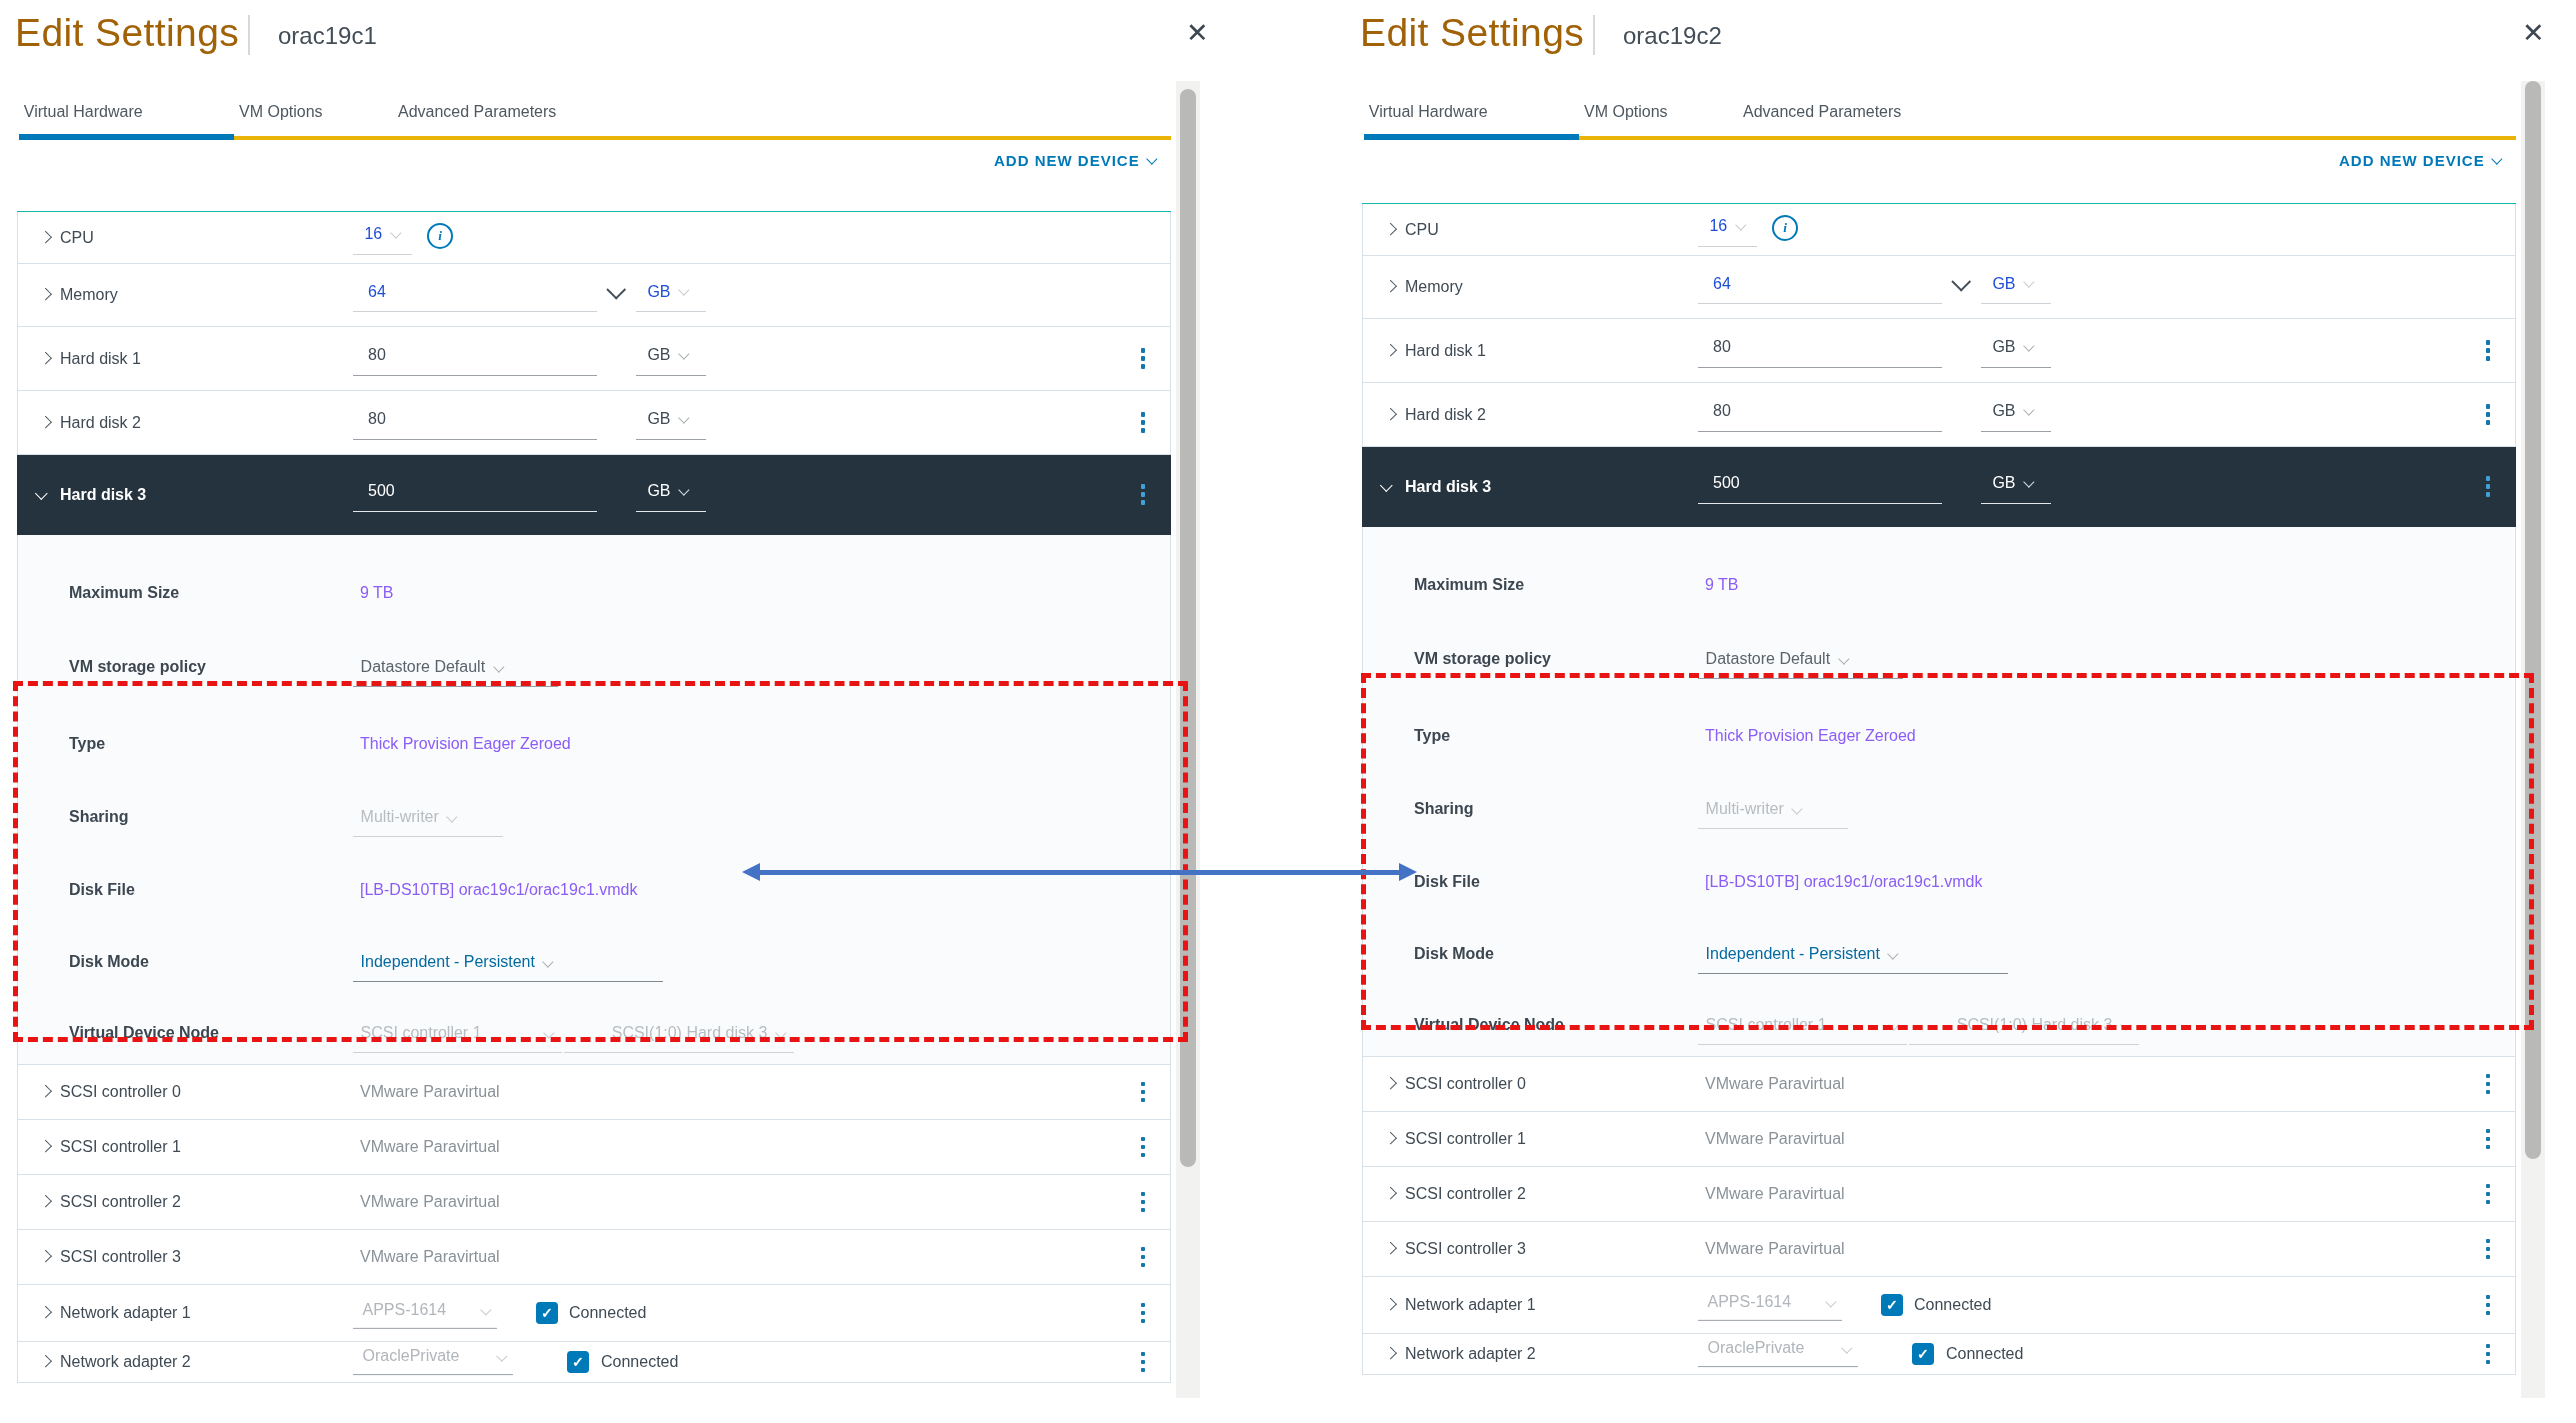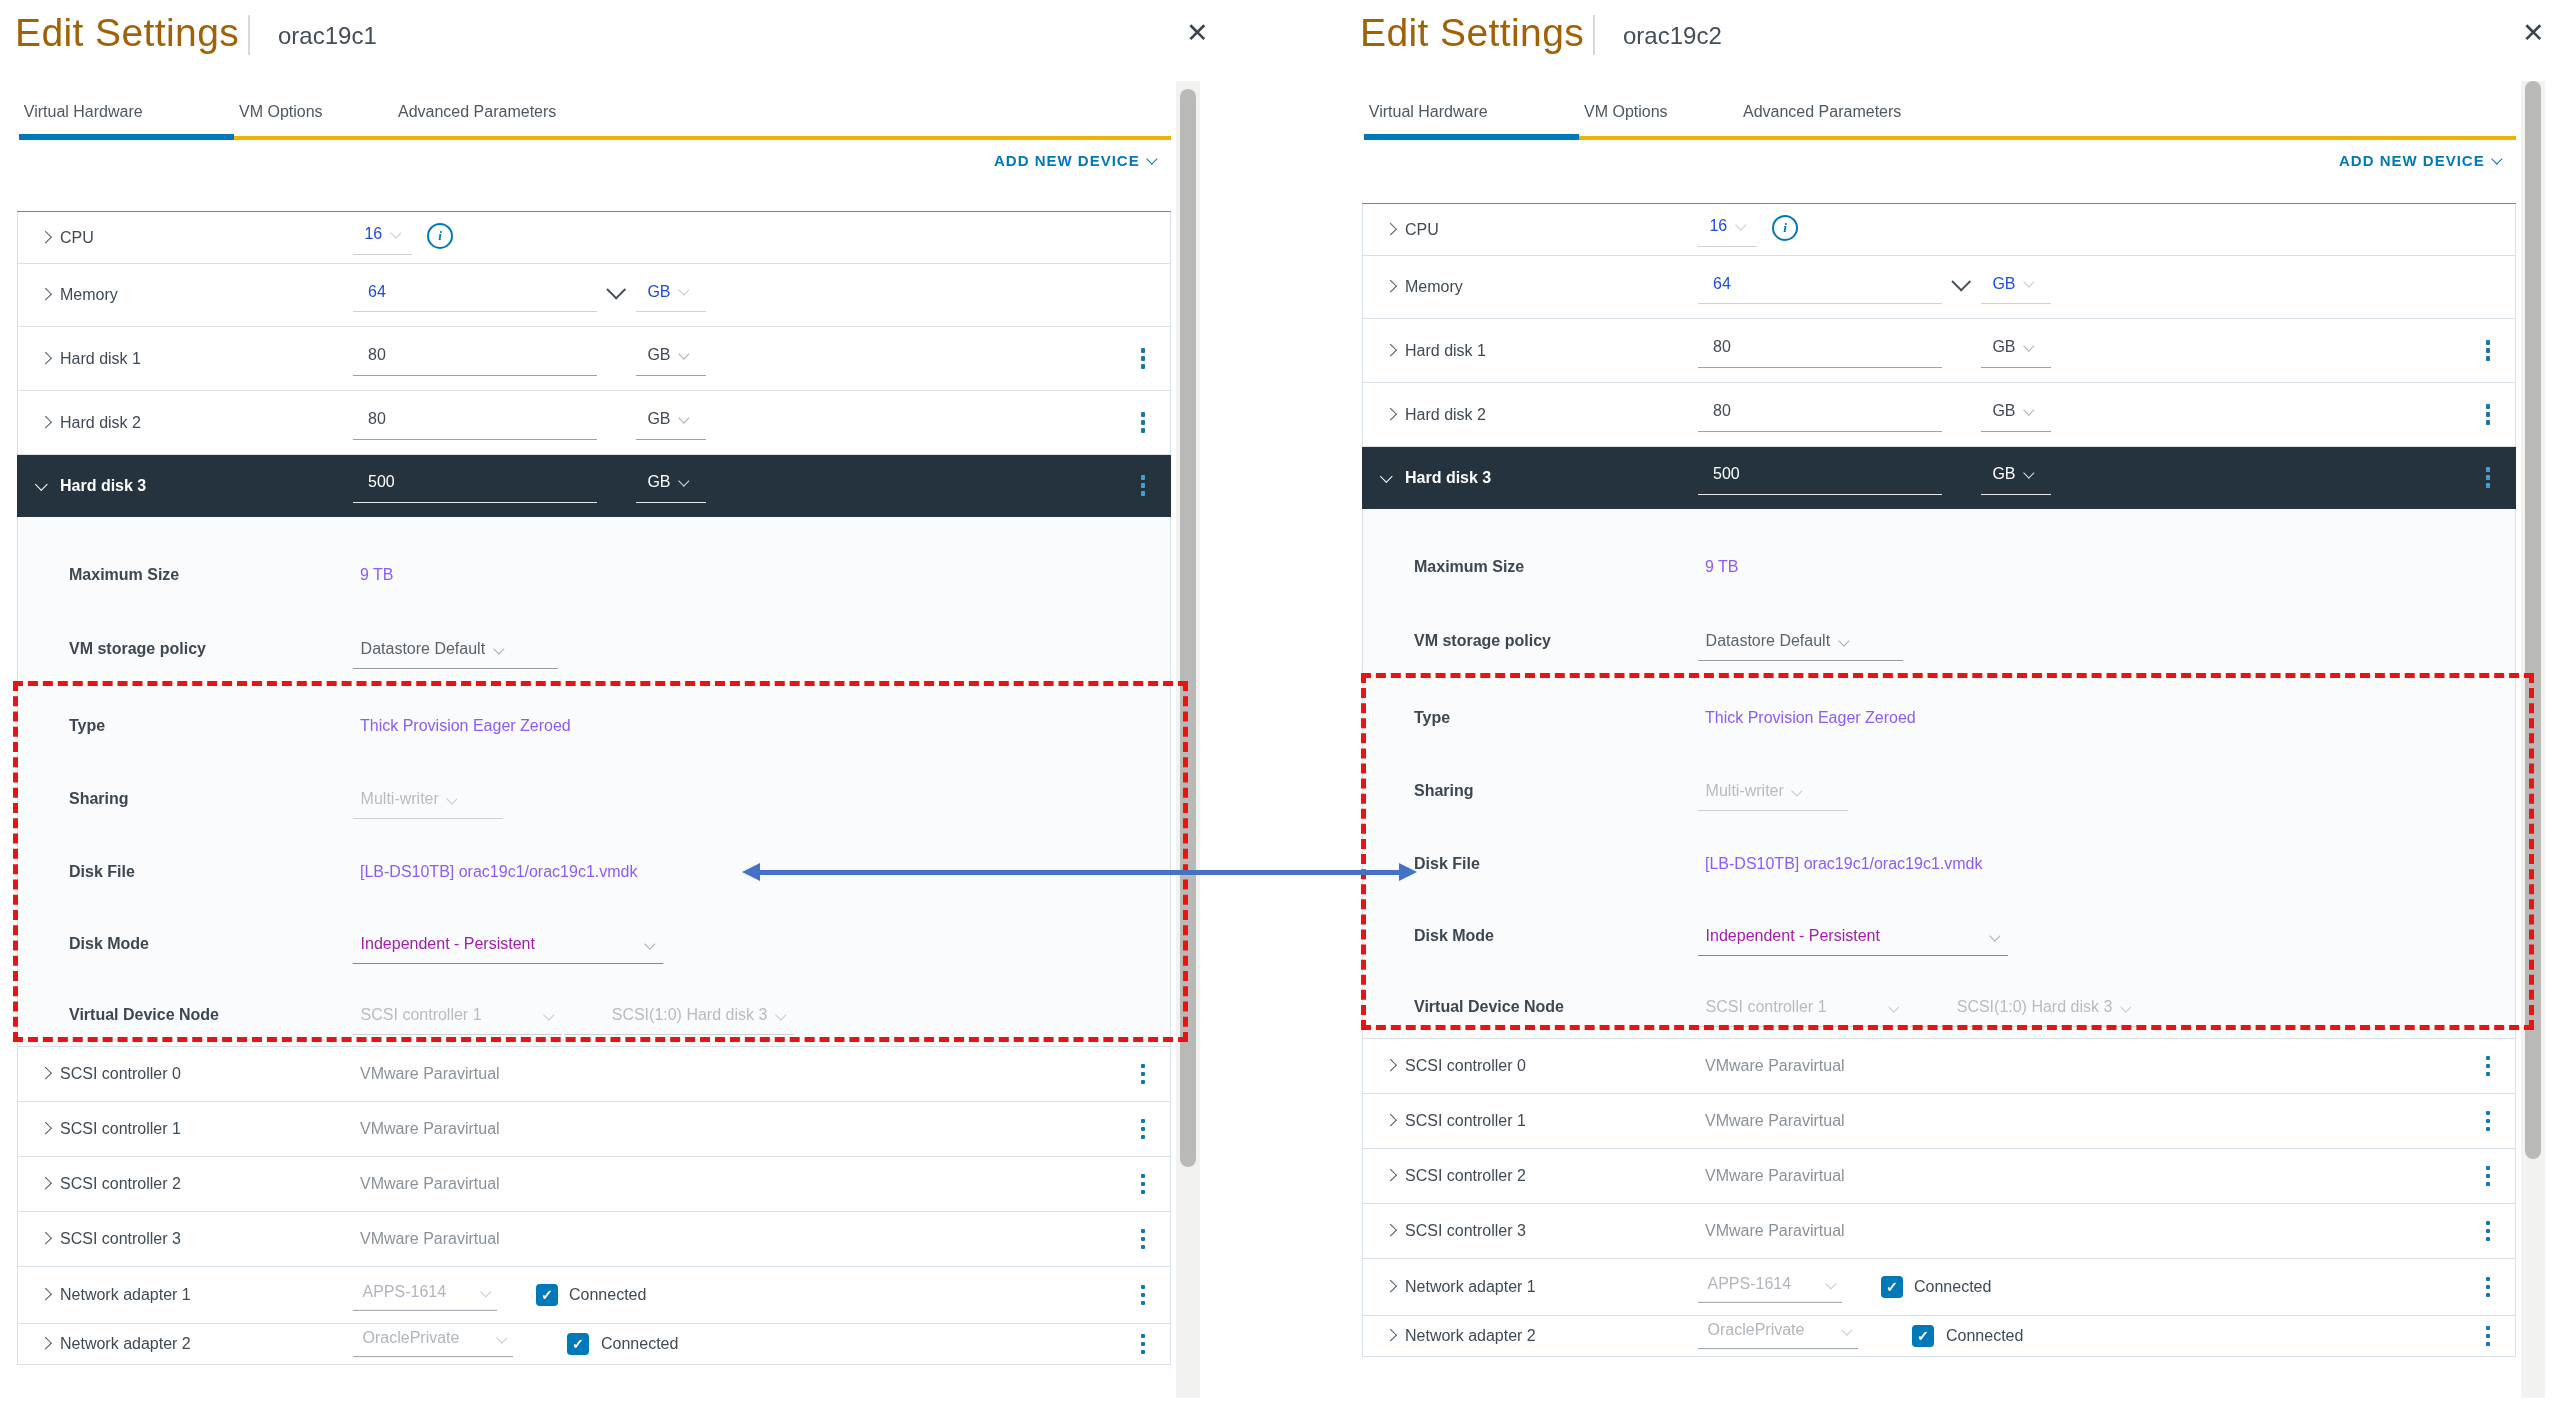--- a/index.html
+++ b/index.html
@@ -25,21 +25,21 @@
   .tab.t0{left:4.8px}.tab.t1{left:220px}.tab.t2{left:379px}
   .tab-underline{position:absolute;left:0;bottom:-3.8px;width:215px;height:5.7px;background:#0079b8}
 
   .adddev{position:absolute;top:152px;right:44px;font-size:15px;font-weight:600;
           letter-spacing:1px;color:#0079b8;cursor:pointer;white-space:nowrap}
 
   
   .rows{position:absolute;left:17px;top:211px;width:1154px;border-top:1px solid #14b8a6}
   .p1 .rows{top:203px}
   .row{position:relative;background:#fff;border:1px solid #d8e1e7;border-top:none;box-sizing:border-box}
-  .h-cpu{height:52px}.h-mem{height:63px}.h-hd{height:64px}.h-hd3{height:62px}
+  .h-cpu{height:52px}.h-mem{height:63px}.h-hd{height:64px}.h-hd3{height:80px}
   .h-s{height:55px}.h-na{height:57px}.h-na2{height:41px;overflow:hidden}
   .row.dark{background:#25333e;border-color:#25333e;color:#fff}
 
   .rchev{position:absolute;left:23px;top:50%;width:7.6px;height:7.6px;
          border-right:1.9px solid #4e5860;border-bottom:1.9px solid #4e5860;
          transform:translateY(-60%) rotate(-45deg)}
   .dark .rchev{left:19px;border-color:#fff;transform:translateY(-70%) rotate(45deg)}
   .rlabel{position:absolute;left:42px;top:50%;transform:translateY(-50%);font-size:16px;white-space:nowrap}
   .dark .rlabel{font-weight:600}
 
@@ -77,21 +77,21 @@
   .drow{position:absolute;left:0;width:100%;height:32px;font-size:16px}
   .dlabel{position:absolute;left:51px;top:0;font-weight:600;color:#3c4751;white-space:nowrap}
   .dval{position:absolute;left:342px;top:0;color:#8b5cf6;white-space:nowrap}
   .ddrop{position:absolute;top:-1.9px;display:flex;align-items:flex-start;
          border-bottom:1px solid #969ca1;padding:1.9px 9.5px 9.5px 7.6px;box-sizing:border-box;white-space:nowrap}
   .ddrop .dchv{display:inline-block;width:6.7px;height:6.7px;border-right:1.9px solid #a9b0b5;
                border-bottom:1.9px solid #a9b0b5;transform:rotate(45deg);margin:4.8px 0 0 9.5px}
   .vmsp{left:335px;width:205px;color:#59636b}
   .sharing{left:335px;width:150px;color:#b6bcc0;border-bottom-color:#ccd2d6}
   .sharing .dchv{border-color:#c6cbcf}
-  .dmode{left:335px;width:310px;color:#a21caf;border-bottom-color:#82898f;justify-content:space-between}
+  .dmode{left:335px;width:310px;color:#0369a1;border-bottom-color:#82898f;justify-content:flex-start}
   .vdn1{left:335px;width:209px;color:#b6bcc0;border-bottom-color:#ccd2d6;justify-content:space-between}
   .vdn2{left:546px;width:230px;color:#b6bcc0;border-bottom-color:#ccd2d6;justify-content:flex-end}
   .vdn1 .dchv,.vdn2 .dchv{border-color:#c6cbcf}
 
   
   .sval{position:absolute;left:342px;top:50%;transform:translateY(-50%);
         color:#8a9299;font-size:16px;white-space:nowrap}
   .nadrop{position:absolute;top:50%;transform:translateY(-44%);display:flex;justify-content:space-between;
           border-bottom:1px solid #9ba1a7;color:#b0b6bb;font-size:16px;
           padding:0 7.6px 8.6px 9.5px;box-sizing:border-box;white-space:nowrap}

